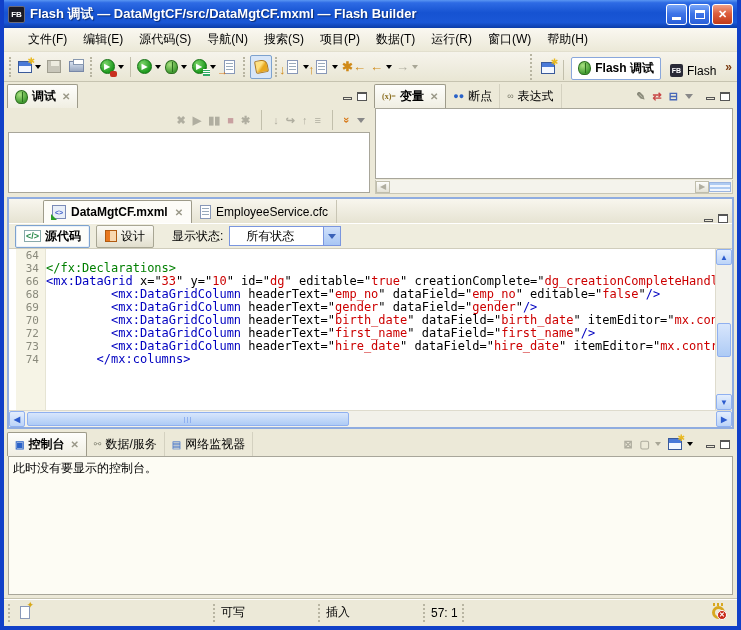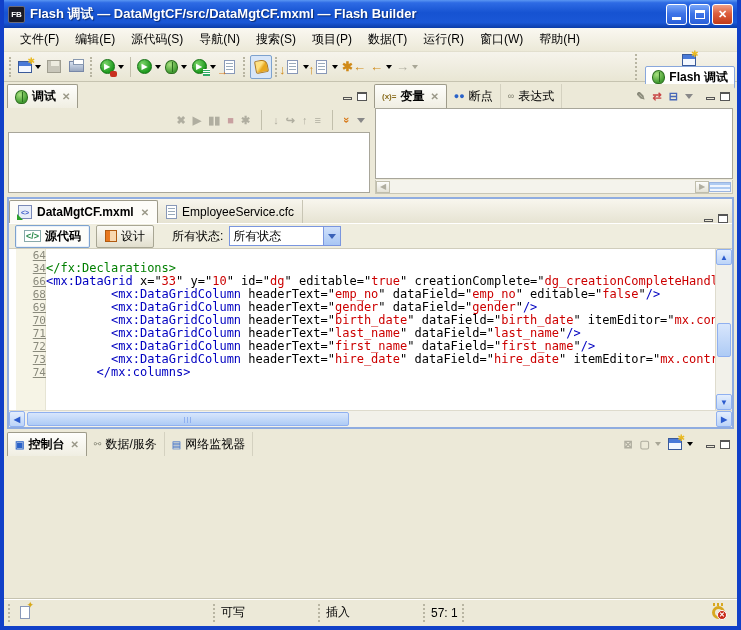--- a/index.html
+++ b/index.html
@@ -16,21 +16,21 @@
   .win-btns { display:flex; gap:2px; }
   .xp-btn { width:21px; height:21px; border-radius:3px; border:1px solid #fff; color:#fff; font-size:11px; font-weight:bold;
             display:flex; align-items:center; justify-content:center;
             background:linear-gradient(180deg,#7AA7F8 0%,#3D74E8 45%,#2A5FD8 100%); }
   .xp-btn.close { background:linear-gradient(180deg,#F0A088 0%,#DD5F3D 45%,#C23A18 100%); }
   .xp-btn .mingl { width:9px; height:3px; background:#fff; margin-top:8px; }
   .xp-btn .maxgl { width:10px; height:9px; border:1px solid #fff; border-top:3px solid #fff; }
 
   
   .menubar { height:24px; flex:0 0 24px; background:linear-gradient(180deg,#FAF8F1,#ECE9D8); display:flex; align-items:flex-end;
-             padding-left:8px; border-bottom:1px solid #E2DFCE; }
+             padding-left:16px; border-bottom:1px solid #E2DFCE; }
   .menu-item { font-size:12px; color:#000; padding:3px 8px; white-space:nowrap; }
 
   
   .toolbar { height:30px; flex:0 0 30px; background:linear-gradient(180deg,#F6F4EC,#E9E6D4); border-bottom:1px solid #C6C3B0;
              display:flex; align-items:center; padding:0 2px; }
   .tb-handle { width:4px; height:20px; border-left:2px dotted #B8B5A2; margin:0 3px; }
   .tb-sep { width:1px; height:20px; background:#C2BFAC; margin:0 4px; }
   .tb-btn { height:24px; min-width:22px; display:flex; align-items:center; justify-content:center; padding:0 2px; border-radius:2px; }
   .tb-btn.pressed { border:1px solid #7DA2CE; background:#D8E6F8; }
   .dd { width:0; height:0; border-left:3px solid transparent; border-right:3px solid transparent; border-top:4px solid #000; margin-left:3px;}
@@ -49,71 +49,71 @@
   .gl-save::before { content:""; position:absolute; left:3px; top:0; width:8px; height:5px; background:#EDEBE0; }
   .gl-print { width:15px; height:11px; background:linear-gradient(180deg,#D8E2F0,#9AA8C0); border:1px solid #7888A8; position:relative;}
   .gl-print::before { content:""; position:absolute; left:3px; top:-3px; width:9px; height:4px; background:#fff; border:1px solid #8898B0;}
   .gl-marker { width:13px; height:13px; background:linear-gradient(135deg,#FFE080 40%,#E8A820 60%); border:1px solid #B07818; border-radius:2px 6px 2px 2px; transform:rotate(-10deg);}
   .arr { font-weight:bold; font-size:13px; }
   .gold { color:#D08A18; } .grayed { color:#B0AEA0; } .orange { color:#D87818; }
   .badge-red { position:absolute; right:-2px; bottom:-2px; width:7px; height:6px; background:#C83020; border-radius:2px; }
   .rows-badge { position:absolute; right:-3px; bottom:-1px; width:7px; height:7px; background:linear-gradient(180deg,#fff 0 1px,#3A6 1px 2px,#fff 2px 3px,#3A6 3px 4px,#fff 4px 5px,#3A6 5px);}
   .spacer { flex:1; }
 
-  .persp { display:flex; align-items:center; border-left:2px dotted #B8B5A2; padding-left:5px; height:26px;flex-direction:column;}
+  .persp { display:flex; align-items:flex-end; border-left:2px dotted #B8B5A2; padding-left:5px; height:26px;}
   .persp-btn { display:flex; align-items:center; gap:4px; font-size:12px; padding:2px 6px; border-radius:2px; margin-left:3px; white-space:nowrap;}
   .persp-btn.active { background:#fff; border:1px solid #89A7DC; font-weight:bold;}
   .fb-badge { width:13px; height:13px; background:#2A2A36; color:#fff; font-size:7px; font-weight:bold; display:flex; align-items:center; justify-content:center; border-radius:2px;}
   .chevron { color:#7A3A10; font-weight:bold; font-size:12px; margin:0 3px 6px 3px;}
 
   
   .upper { height:114px; flex:0 0 114px; display:flex; padding:2px 3px 2px 3px; gap:3px; }
   .part { background:#ECE9D8; display:flex; flex-direction:column; min-width:0; }
   .part-tabs { height:24px; display:flex; align-items:center; position:relative; }
   .vtab { display:flex; align-items:center; gap:4px; height:24px; padding:0 7px; font-size:12px; white-space:nowrap; border-right:1px solid #D4D1C0;}
-  .vtab.sel { background:linear-gradient(180deg,#FEFEFC,#F0EEE2); border:1px solid #9E9B8A; border-bottom:none; border-radius:2px 2px 0 0; font-weight:bold;}
+  .vtab.sel { background:linear-gradient(180deg,#FEFEFC,#F0EEE2); border:1px solid #9E9B8A; border-bottom:none; border-radius:2px 2px 0 0; font-weight:bold;font-family:Liberation Serif, serif;}
   .closex { color:#9a9888; font-size:10px; font-weight:bold; margin-left:2px;}
   .minmax { display:flex; gap:5px; align-items:center; margin-left:6px; margin-right:4px;}
   .mm-min { width:9px; height:3px; border:1px solid #555; background:#ECE9D8; margin-top:4px;}
   .mm-max { width:10px; height:9px; border:1px solid #555; border-top:2px solid #555; background:#fff;}
   .view-toolbar { display:flex; align-items:center; justify-content:flex-end; gap:7px; height:24px; padding-right:6px;}
   .vt-ico { font-size:11px; font-weight:bold; }
   .part-content { flex:1; background:#fff; border:1px solid #A8A69A; margin:0 1px 1px 1px; }
   .drop-tri { width:0; height:0; border-left:4px solid transparent; border-right:4px solid transparent; border-top:5px solid #888; }
 
   
   .mini-scroll { height:14px; display:flex; align-items:center; background:#F4F3EC; border:1px solid #C8C6B6; border-top:none; margin:0 1px; }
   .mini-btn { width:14px; height:12px; background:linear-gradient(180deg,#FDFDFB,#E4E2D6); border:1px solid #C0BEAC; color:#B0AEA0; font-size:8px; display:flex; align-items:center; justify-content:center;}
   .grid-handle { width:22px; height:10px; margin-right:1px; background:repeating-linear-gradient(180deg,#AECBF2 0 2px,#F0F5FD 2px 4px); border:1px solid #9ab4e0;}
 
   
   .editor-wrap { height:234px; flex:0 0 234px; padding:1px 3px; }
   .editor-part { height:100%; border:2px solid #8FACE0; background:#F2F0E4; display:flex; flex-direction:column; }
   .etabs { height:24px; display:flex; align-items:flex-end; background:linear-gradient(180deg,#F8F6EE,#E6E3D2); }
   .etab { display:flex; align-items:center; gap:5px; height:23px; padding:0 8px; font-size:12px; white-space:nowrap; border-right:1px solid #C8C5B4;}
-  .etab.sel { background:#FDFCF8; border:1px solid #9E9B8A; border-bottom:none; border-radius:2px 2px 0 0; font-weight:bold;}
+  .etab.sel { background:#FDFCF8; border:1px solid #9E9B8A; border-bottom:none; border-radius:2px 2px 0 0; font-weight:bold;margin-left:34px;}
   .mx-icon { width:14px; height:14px; background:#E8EEF8; border:1px solid #7A8AB8; color:#3A5AC8; font-size:7px; font-weight:bold; display:flex; align-items:center; justify-content:center; position:relative;}
   .mx-icon::after { content:""; position:absolute; left:-2px; bottom:-2px; width:0; height:0; border-left:6px solid #2AA02A; border-top:6px solid transparent; }
   .toggle-row { height:26px; display:flex; align-items:center; gap:6px; padding:0 6px; background:#EFEDDE; border-top:1px solid #fff; border-bottom:1px solid #D0CDBC;}
   .tgl-btn { display:flex; align-items:center; gap:4px; font-size:12px; padding:2px 8px; border:1px solid #A8A694; border-radius:2px;
              background:linear-gradient(180deg,#FBFAF4,#E2DFCE); }
   .tgl-btn.sel { background:#FDFDFA; border-color:#7DA2CE; box-shadow:inset 0 0 0 1px #E8F0FA; font-weight:bold;}
   .src-ico { color:#2A8A4A; font-size:9px; font-weight:bold; border:1px solid #8AA; padding:0 1px; background:#fff;}
   .des-ico { width:12px; height:12px; background:linear-gradient(90deg,#E87820 0 4px,#F8D8B0 4px); border:1px solid #B05A10;}
   .state-label { font-size:12px; margin-left:12px;}
   .combo { width:112px; height:20px; background:#fff; border:1px solid #7A96DF; display:flex; align-items:center; font-size:12px; }
-  .combo-text { flex:1; padding-left:3px; white-space:nowrap; overflow:hidden;}
+  .combo-text { flex:1; padding-left:16px; white-space:nowrap; overflow:hidden;}
   .combo-btn { width:17px; height:18px; background:linear-gradient(180deg,#CFE0FA,#A8C6F4); border-left:1px solid #7A96DF; display:flex; align-items:center; justify-content:center;}
   .combo-btn::after { content:""; width:0; height:0; border-left:4px solid transparent; border-right:4px solid transparent; border-top:5px solid #3A62B8;}
 
   .code-zone { flex:1; display:flex; min-height:0; background:#fff; }
   .code-scroll { flex:1; min-width:0; overflow:hidden; position:relative;
      background:linear-gradient(90deg,#FFFFFF 0 7px,#F6F4E6 7px 36px,#E6E4D4 36px 37px,#FFFFFF 37px); }
   .code-line { display:flex; height:13px; line-height:13px; font-family:"DejaVu Sans Mono", monospace; font-size:12px; white-space:pre; }
-  .ln { flex:0 0 37px; text-align:right; color:#8A8A7C; font-size:11px;text-decoration:underline; }
+  .ln { flex:0 0 37px; padding-right:7px; text-align:right; color:#8A8A7C; font-size:11px; }
   .code-text { white-space:pre; }
   .tk-comment { color:#B22222; } .tk-green { color:#007F00; } .tk-blue { color:#0000C0; }
   .tk-attr { color:#000000; } .tk-val { color:#CC0000; }
 
   
   .vscroll { flex:0 0 17px; background:#F2F1EA; border-left:1px solid #DEDBCD; display:flex; flex-direction:column; align-items:center;}
   .hscroll { height:17px; flex:0 0 17px; background:#F2F1EA; border-top:1px solid #DEDBCD; display:flex; align-items:center;}
   .sb-btn { width:16px; height:16px; flex:0 0 16px; background:linear-gradient(180deg,#E4EEFD,#BCD4F8); border:1px solid #8FB0F0; border-radius:2px;
             color:#2B5BCE; font-size:8px; font-weight:bold; display:flex; align-items:center; justify-content:center;}
   .sb-thumb { background:linear-gradient(180deg,#D8E6FC,#AECBF5); border:1px solid #8FB0F0; border-radius:2px; position:relative;}
@@ -351,35 +351,34 @@
       </div>
       <div class="toggle-row">
         <div class="tgl-btn sel">
           <span class="src-ico">&lt;/&gt;</span>
           <span>源代码</span>
         </div>
         <div class="tgl-btn">
           <span class="des-ico"></span>
           <span>设计</span>
         </div>
-        <span class="state-label">所有状态:</span>
+        <span class="state-label">显示状态:</span>
         <div class="combo">
           <span class="combo-text">所有状态</span>
           <span class="combo-btn"></span>
         </div>
       </div>
       <div class="code-zone">
         <div class="code-scroll">
             <div class="code-line"><span class="ln">64</span></div>
             <div class="code-line"><span class="ln">34</span><span class="code-text"><span class="tk-green">&lt;/fx:Declarations&gt;</span></span></div>
             <div class="code-line"><span class="ln">66</span><span class="code-text"><span class="tk-blue">&lt;mx:DataGrid</span><span class="tk-attr"> x="</span><span class="tk-val">33</span><span class="tk-attr">" y="</span><span class="tk-val">10</span><span class="tk-attr">" id="</span><span class="tk-val">dg</span><span class="tk-attr">" editable="</span><span class="tk-val">true</span><span class="tk-attr">" creationComplete="</span><span class="tk-val">dg_creationCompleteHandler(event)</span></span></div>
             <div class="code-line"><span class="ln">68</span><span class="code-text">         <span class="tk-blue">&lt;mx:DataGridColumn</span><span class="tk-attr"> headerText="</span><span class="tk-val">emp_no</span><span class="tk-attr">" dataField="</span><span class="tk-val">emp_no</span><span class="tk-attr">" editable="</span><span class="tk-val">false</span><span class="tk-attr">"</span><span class="tk-blue">/&gt;</span></span></div>
             <div class="code-line"><span class="ln">69</span><span class="code-text">         <span class="tk-blue">&lt;mx:DataGridColumn</span><span class="tk-attr"> headerText="</span><span class="tk-val">gender</span><span class="tk-attr">" dataField="</span><span class="tk-val">gender</span><span class="tk-attr">"</span><span class="tk-blue">/&gt;</span></span></div>
             <div class="code-line"><span class="ln">70</span><span class="code-text">         <span class="tk-blue">&lt;mx:DataGridColumn</span><span class="tk-attr"> headerText="</span><span class="tk-val">birth_date</span><span class="tk-attr">" dataField="</span><span class="tk-val">birth_date</span><span class="tk-attr">" itemEditor="</span><span class="tk-val">mx.controls.DateField</span></span></div>
-            <div class="code-line"><span class="ln">71</span><span class="code-text">         <span class="tk-blue">&lt;mx:DataGridColumn</span><span class="tk-attr"> headerText="</span><span class="tk-val">last_name</span><span class="tk-attr">" dataField="</span><span class="tk-val">last_name</span><span class="tk-attr">"</span><span class="tk-blue">/&gt;</span></span></div>
             <div class="code-line"><span class="ln">72</span><span class="code-text">         <span class="tk-blue">&lt;mx:DataGridColumn</span><span class="tk-attr"> headerText="</span><span class="tk-val">first_name</span><span class="tk-attr">" dataField="</span><span class="tk-val">first_name</span><span class="tk-attr">"</span><span class="tk-blue">/&gt;</span></span></div>
             <div class="code-line"><span class="ln">73</span><span class="code-text">         <span class="tk-blue">&lt;mx:DataGridColumn</span><span class="tk-attr"> headerText="</span><span class="tk-val">hire_date</span><span class="tk-attr">" dataField="</span><span class="tk-val">hire_date</span><span class="tk-attr">" itemEditor="</span><span class="tk-val">mx.controls.DateField</span></span></div>
             <div class="code-line"><span class="ln">74</span><span class="code-text">       <span class="tk-blue">&lt;/mx:columns&gt;</span></span></div>
           </div>
         <div class="vscroll">
           <span class="sb-btn">▲</span>
           <div class="sb-thumb v"></div>
           <div class="vspacer"></div>
           <span class="sb-btn">▼</span>
         </div>
@@ -413,20 +412,21 @@
         <span class="vt-ico grayed" style="margin-right:7px;">⊠</span>
         <span class="vt-ico grayed" style="margin-right:2px;">▢</span>
         <span class="dd dis" style="margin-right:7px;"></span>
         <span class="gl-new" style="margin-right:2px;"></span>
         <span class="dd" style="margin-right:7px;"></span>
         <div class="minmax">
           <span class="mm-min"></span>
           <span class="mm-max"></span>
         </div>
       </div>
+      <div class="console-content">此时没有要显示的控制台。</div>
     </div>
   </div>
 
   <div class="statusbar">
     <div class="st-handle"></div>
     <span class="st-doc"></span>
     <div class="st-cell" style="position:absolute;left:205px;">
         <div class="st-handle"></div>
       <span>可写</span>
       </div>

